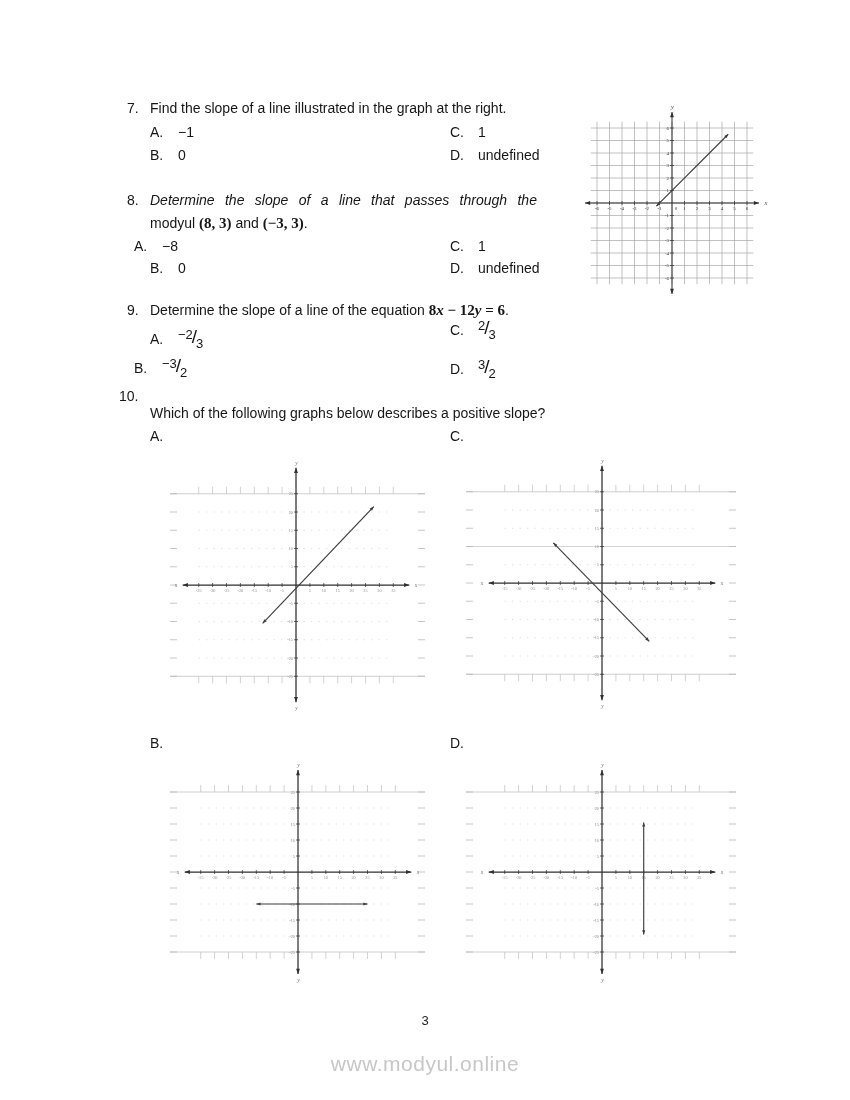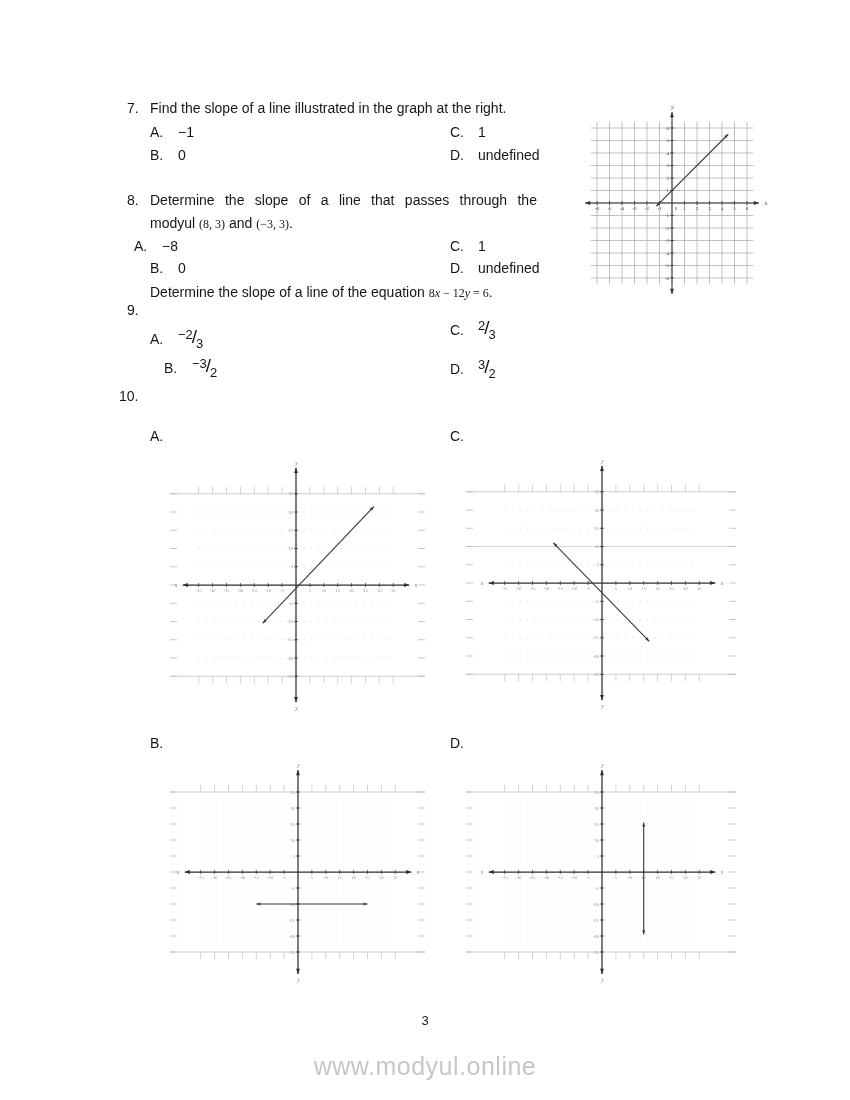--- a/index.html
+++ b/index.html
@@ -1,33 +1,33 @@
 <!DOCTYPE html>
 <html><head>
 <meta charset="utf-8">
 <style>
   html,body{margin:0;padding:0;background:#fff;}
   .page{position:relative;width:850px;height:1100px;background:#ffffff;
         font-family:"Liberation Sans",sans-serif;color:#161616;overflow:hidden;}
   .abs{position:absolute;}
   .qnum{font-size:14px;white-space:pre;}
   .qtext{font-size:14px;white-space:pre;}
-  .justified{word-spacing:6.5px;}
+  .justified{word-spacing:6.5px;font-style:italic;}
   .opt{position:absolute;font-size:14px;white-space:pre;}
   .olabel{display:inline-block;min-width:28px;}
   .oval{font-size:14px;}
-  .math{font-family:"Liberation Serif",serif;font-size:12px;}
+  .math{font-family:"Liberation Serif",serif;font-size:15px;font-weight:bold;}
   .mi{font-style:italic;}
   .frac{font-family:Liberation Sans, sans-serif;font-size:17px;white-space:nowrap;}
   .fnum{font-size:13px;position:relative;top:-5px;}
   .fsl{font-size:19px;position:relative;top:-1px;margin:0 -1px;}
   .fden{font-size:13px;position:relative;top:4px;}
   svg.graph{position:absolute;overflow:visible;}
   .pagenum{position:absolute;left:0;width:100%;text-align:center;font-size:13px;color:#222;}
-  .watermark{position:absolute;left:0;width:100%;text-align:center;font-size:25px;
+  .watermark{position:absolute;left:0;width:100%;text-align:center;font-size:21px;
              color:#c7c7c7;letter-spacing:0.5px;}
 </style>
 </head>
 <body>
 
 <div class="page">
 
   <span class="abs qnum" style="left:127px;top:100px">7.</span>
   <div class="abs qtext" style="left:150px;top:100px">Find the slope of a line illustrated in the graph at the right.</div>
   <div class="opt" style="left:150px;top:124px"><span class="olabel">A.</span><span class="oval">−1</span></div>
@@ -126,28 +126,29 @@
 
   <span class="abs qnum" style="left:127px;top:192px">8.</span>
   <div class="abs qtext justified" style="left:150px;top:192px">Determine the slope of a line that passes through the</div>
   <div class="abs qtext" style="left:150px;top:215px"><span>modyul </span><span class="math">(8, 3)</span><span> and </span><span class="math">(−3, 3)</span><span>.</span></div>
   <div class="opt" style="left:134px;top:238px"><span class="olabel">A.</span><span class="oval">−8</span></div>
   <div class="opt" style="left:450px;top:238px"><span class="olabel">C.</span><span class="oval">1</span></div>
   <div class="opt" style="left:150px;top:260px"><span class="olabel">B.</span><span class="oval">0</span></div>
   <div class="opt" style="left:450px;top:260px"><span class="olabel">D.</span><span class="oval">undefined</span></div>
 
   <span class="abs qnum" style="left:127px;top:302px">9.</span>
-  <div class="abs qtext" style="left:150px;top:284px"><span>Determine the slope of a line of the equation </span><span class="math"><span>8</span><span class="mi">x</span><span> − 12</span><span class="mi">y</span><span> = 6</span></span><span>.</span></div>
+  <div class="abs qtext" style="left:150px;top:302px"><span>Determine the slope of a line of the equation </span><span class="math"><span>8</span><span class="mi">x</span><span> − 12</span><span class="mi">y</span><span> = 6</span></span><span>.</span></div>
 
   <div class="opt" style="left:150px;top:327px"><span class="olabel">A.</span><span class="frac"><span class="fnum">−2</span><span class="fsl">/</span><span class="fden">3</span></span></div>
   <div class="opt" style="left:450px;top:318px"><span class="olabel">C.</span><span class="frac"><span class="fnum">2</span><span class="fsl">/</span><span class="fden">3</span></span></div>
-  <div class="opt" style="left:164px;top:356px"><span class="olabel">B.</span><span class="frac"><span class="fnum">−3</span><span class="fsl">/</span><span class="fden">2</span></span></div>
+  <div class="opt" style="left:134px;top:356px"><span class="olabel">B.</span><span class="frac"><span class="fnum">−3</span><span class="fsl">/</span><span class="fden">2</span></span></div>
   <div class="opt" style="left:450px;top:357px"><span class="olabel">D.</span><span class="frac"><span class="fnum">3</span><span class="fsl">/</span><span class="fden">2</span></span></div>
 
   <span class="abs qnum" style="left:119px;top:388px">10.</span>
+  <div class="abs qtext" style="left:150px;top:405px">Which of the following graphs below describes a positive slope?</div>
 
   <span class="abs qtext" style="left:150px;top:428px">A.</span>
   <span class="abs qtext" style="left:450px;top:428px">C.</span>
 
   <svg class="graph" width="255" height="255" style="left:170px;top:457px">
       <line x1="0" y1="36.75" x2="255" y2="36.75" stroke="#c8c8c8" stroke-width="0.9"></line>
       <line x1="0" y1="219.25" x2="255" y2="219.25" stroke="#c8c8c8" stroke-width="0.9"></line>
       <line x1="28.700000000000003" y1="201" x2="223.3" y2="201" stroke="#b9b9b9" stroke-width="0.6" stroke-dasharray="1 6.5"></line>
       <line x1="28.700000000000003" y1="182.75" x2="223.3" y2="182.75" stroke="#b9b9b9" stroke-width="0.6" stroke-dasharray="1 6.5"></line>
       <line x1="28.700000000000003" y1="164.5" x2="223.3" y2="164.5" stroke="#b9b9b9" stroke-width="0.6" stroke-dasharray="1 6.5"></line>

